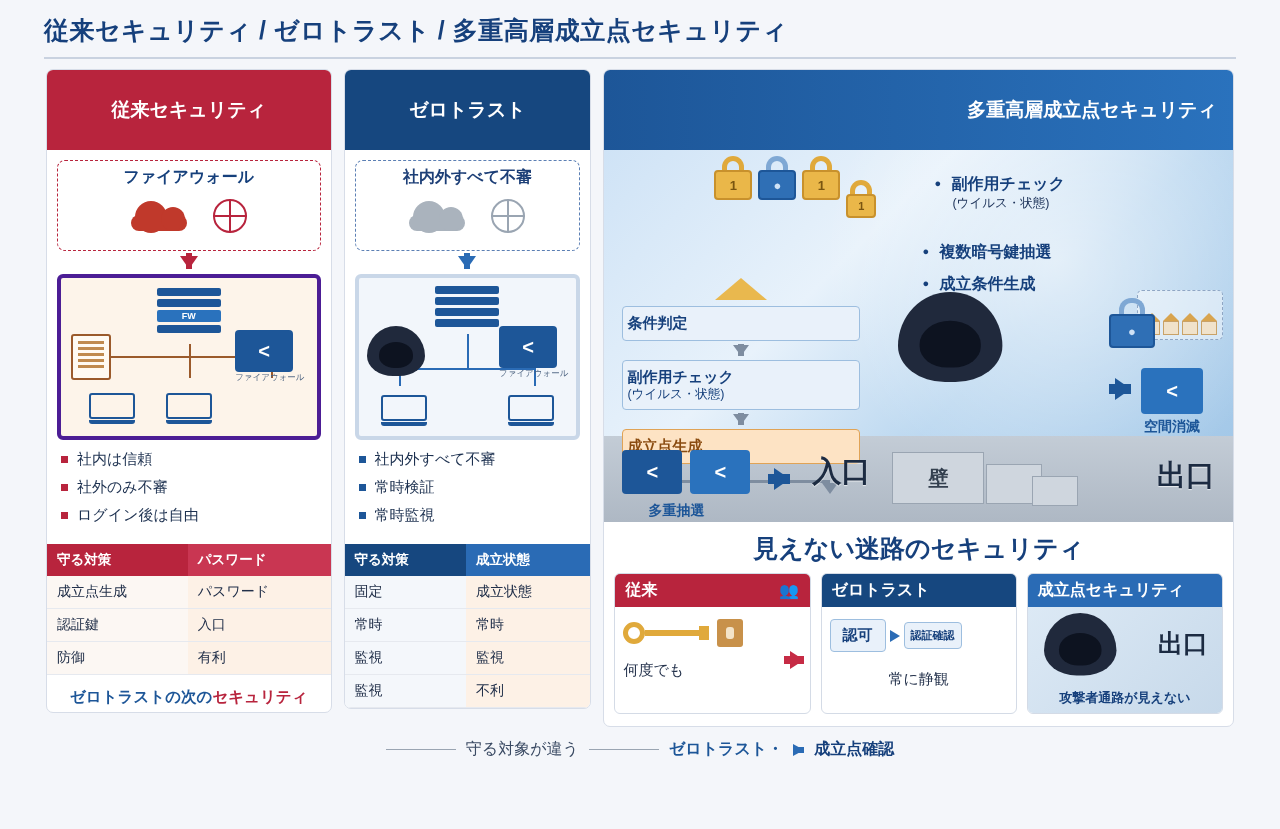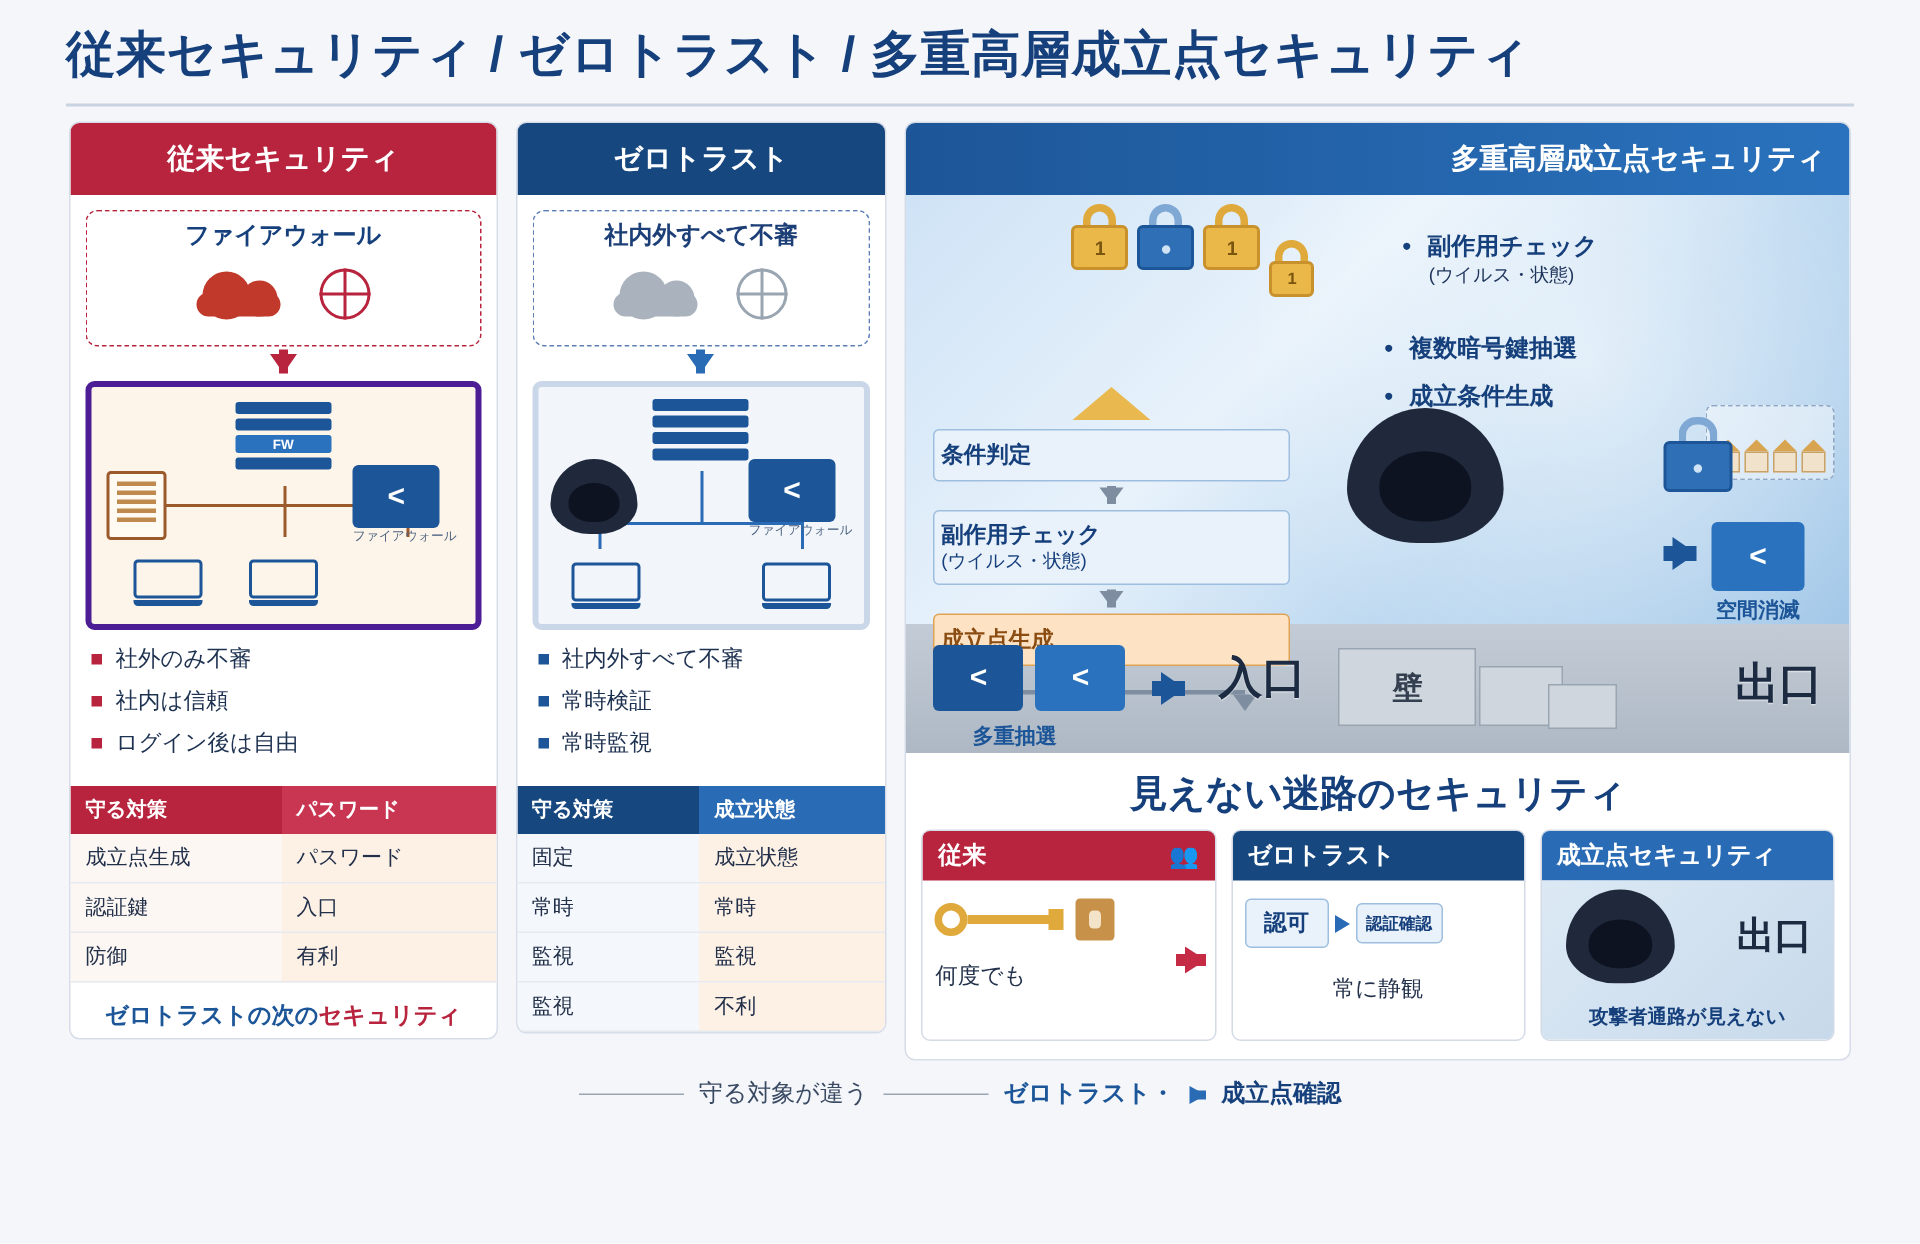--- a/index.html
+++ b/index.html
@@ -17,21 +17,21 @@
     padding: 10px 14px;
   }
   
   .title-bar {
     margin: 4px 30px 10px 30px;
     padding-bottom: 10px;
     border-bottom: 2px solid #c9d2e0;
   }
   .title-bar h1 {
     margin: 0;
-    font-size: 33px;
+    font-size: 25px;
     font-weight: bold;
     color: #16407c;
     letter-spacing: 0.5px;
   }
   
   .columns {
     display: flex;
     gap: 12px;
     margin: 0 32px;
     align-items: flex-start;
@@ -43,21 +43,21 @@
     overflow: hidden;
   }
   .col-trad { width: 288px; }
   .col-zt   { width: 250px; }
   .col-mlt  { width: 636px; }
 
   .card-head {
     text-align: center;
     font-weight: bold;
     color: #fff;
-    padding: 11px 4px;
+    padding: 27px 4px;
     font-size: 19px;
   }
   .head-red  { background: #b8243d; }
   .head-blue { background: #16477f; }
   .head-grad { background: linear-gradient(90deg,#1d5698,#2a72bd); text-align: right; padding-right: 16px; }
 
   .card-body { padding: 10px; }
 
   
   .dashed {
@@ -436,22 +436,22 @@
           </div>
           <div style="position:absolute; left:50%; transform:translateX(-50%); bottom:12px;">
             <div class="laptop">
                 <div class="scr"></div>
                 <div class="base"></div>
               </div>
           </div>
         </div>
 
         <ul class="bullets">
+          <li>社内は信頼</li>
           <li>社外のみ不審</li>
-          <li>社内は信頼</li>
           <li>ログイン後は自由</li>
         </ul>
       </div>
 
       <table class="cmp red">
         <tbody>
             <tr>
           <th>守る対策</th>
           <th>パスワード</th>
         </tr>

